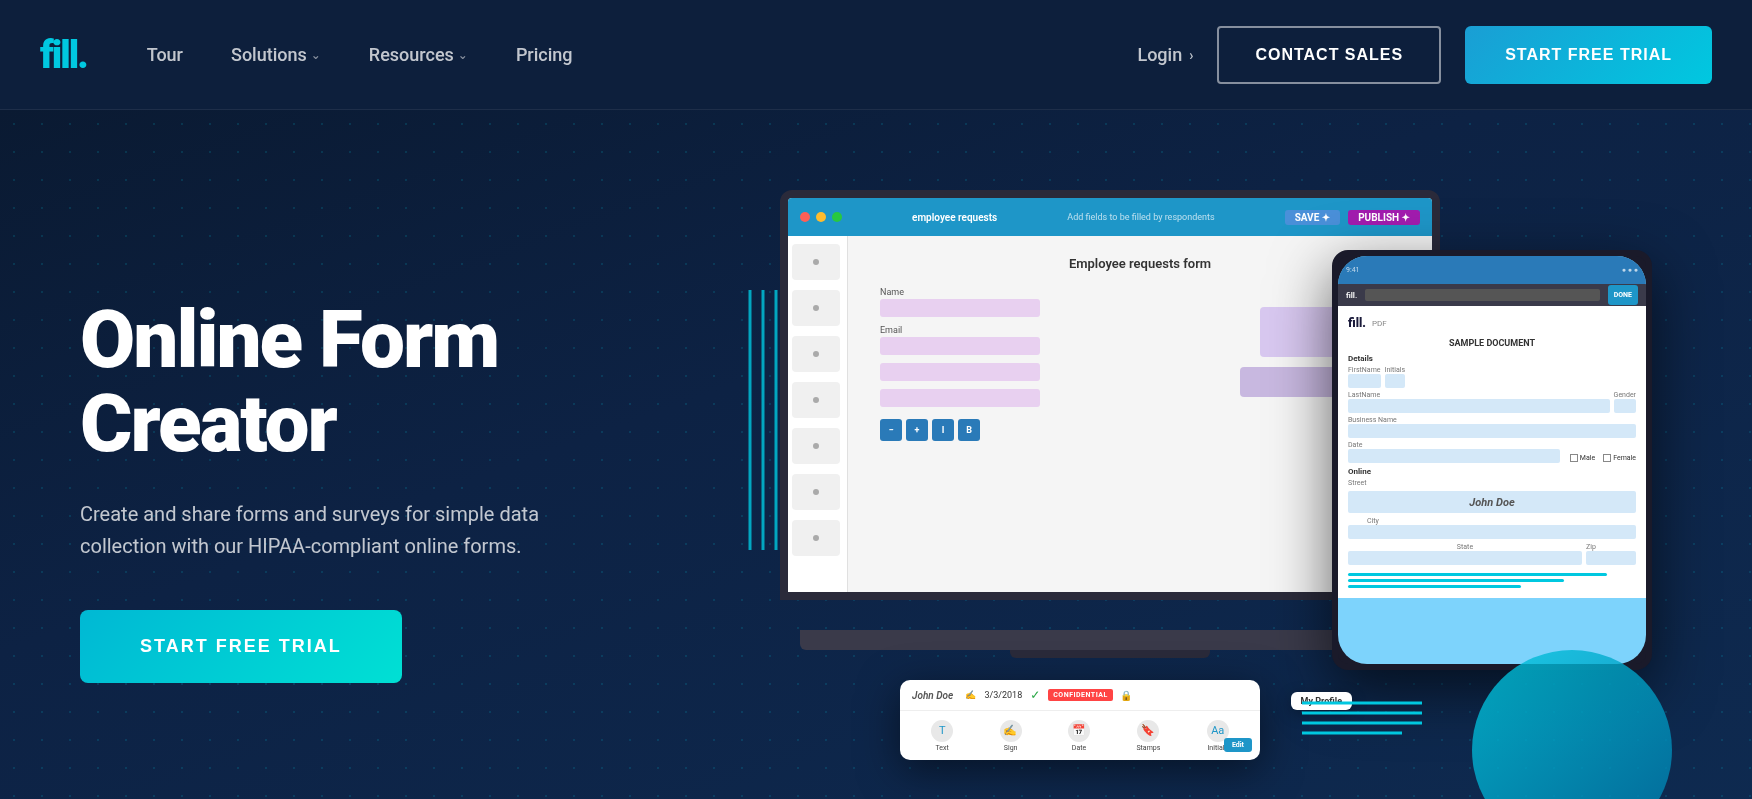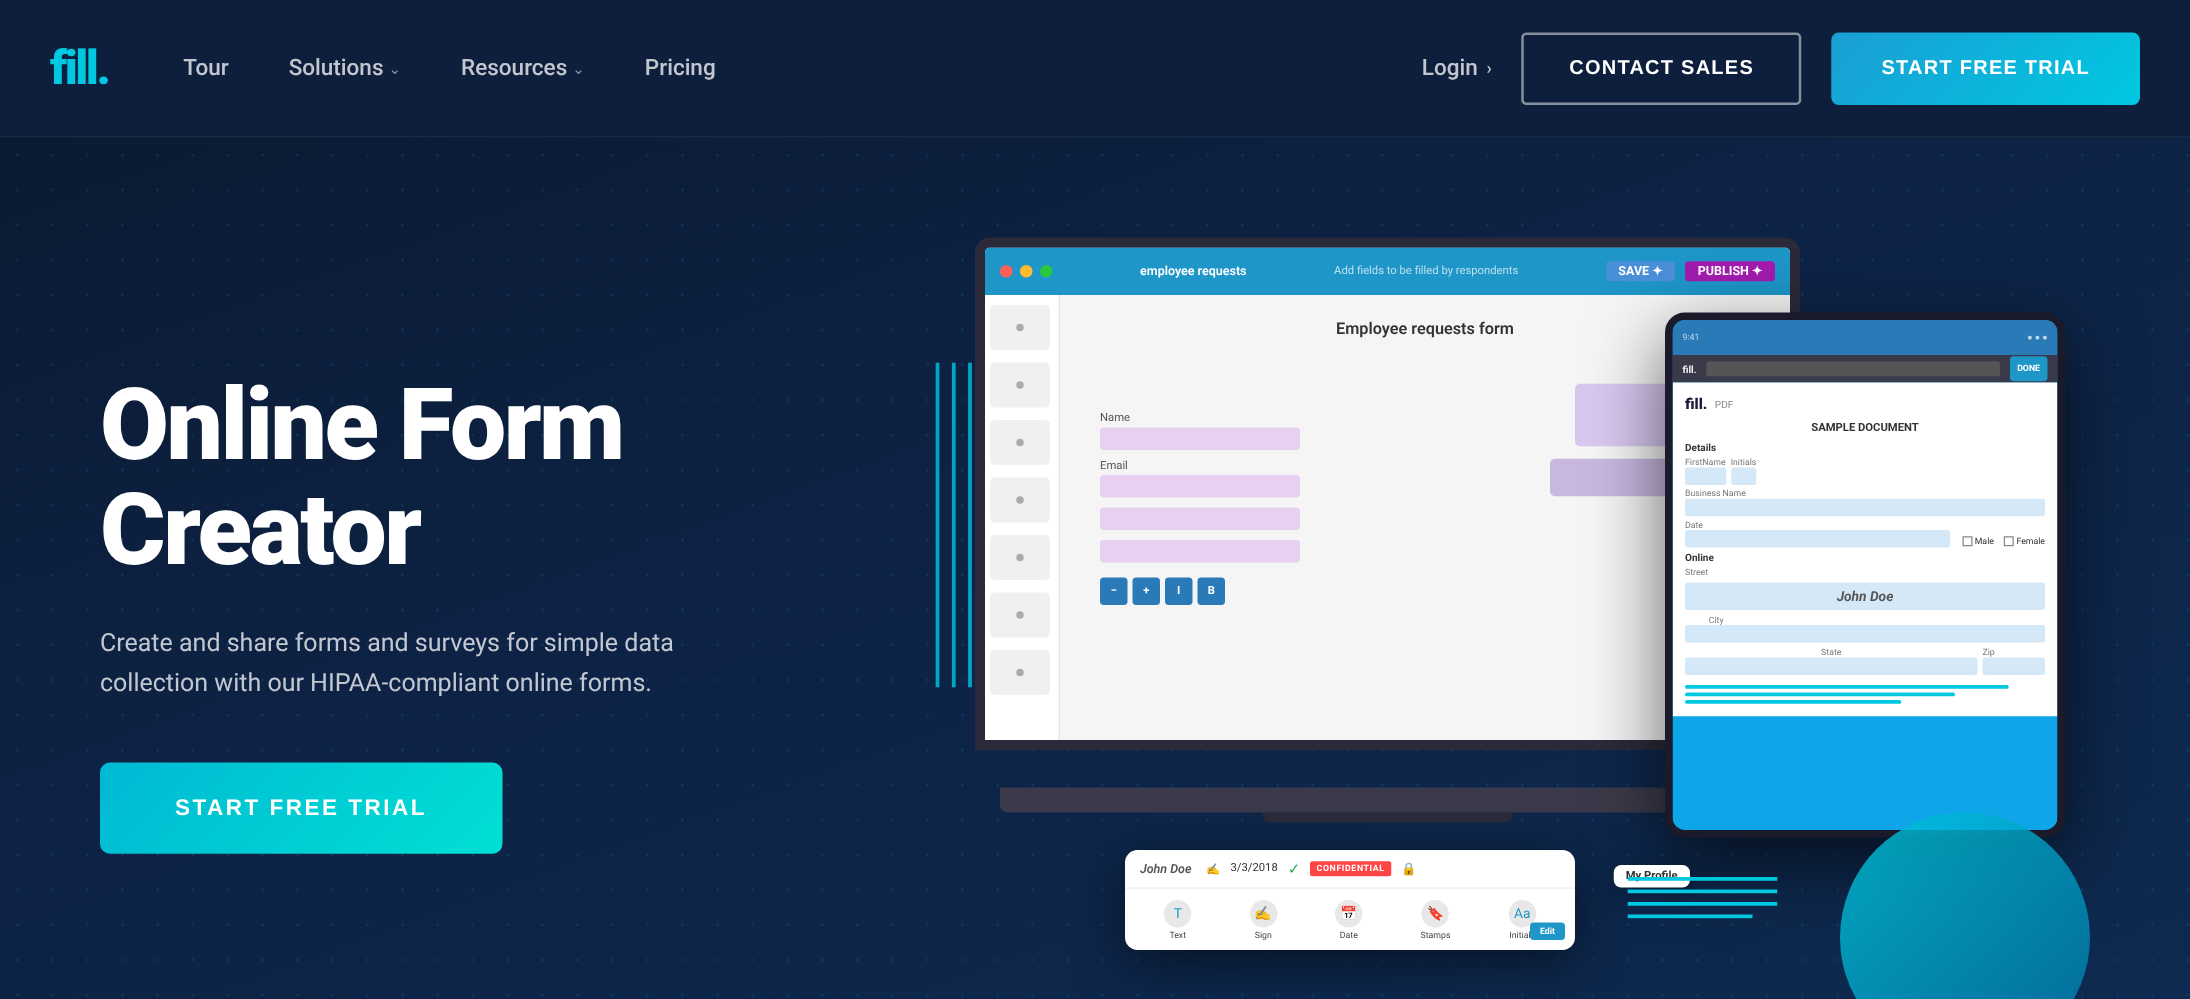--- a/index.html
+++ b/index.html
@@ -343,22 +343,23 @@
       height: 420px;
       background: #1a1a2a;
       border-radius: 16px;
       border: 6px solid #1a1a2a;
       overflow: hidden;
       box-shadow: 0 20px 60px rgba(0,0,0,0.6);
     }
     .tablet-screen {
       width: 100%;
       height: 100%;
-      background: #0ea5e9;
+      background: #7dd3fc;
       overflow: hidden;
+      border-radius: 29px;
     }
     .tablet-top-bar {
       background: #2a7ab8;
       height: 28px;
       display: flex;
       align-items: center;
       justify-content: space-between;
       padding: 0 8px;
     }
     .tablet-app-bar {
@@ -625,21 +626,21 @@
               <div class="sidebar-icon">
                 <div class="sidebar-icon-dot"></div>
               </div>
               <div class="sidebar-icon">
                 <div class="sidebar-icon-dot"></div>
               </div>
             </div>
             <div class="screen-main">
               <div class="form-header-text">Employee requests form</div>
               <div style="display:flex; gap:12px;">
-                <div style="flex:1;margin-top:43px;">
+                <div style="flex:1;">
                   <div class="form-fields">
                     <div>
                       <div class="form-field-label">Name</div>
                       <div class="form-field-input"></div>
                     </div>
                     <div>
                       <div class="form-field-label">Email</div>
                       <div class="form-field-input"></div>
                     </div>
                     <div>
@@ -701,20 +702,30 @@
               <div style="font-size:7px; color:#777;">FirstName</div>
               <div class="tablet-field"></div>
             </div>
             <div>
               <div style="font-size:7px; color:#777;">Initials</div>
               <div class="tablet-field small"></div>
             </div>
           </div>
           <div class="tablet-field-row">
             <div style="flex:1;">
+              <div style="font-size:7px; color:#777;">LastName</div>
+              <div class="tablet-field"></div>
+            </div>
+            <div>
+              <div style="font-size:7px; color:#777;">Gender</div>
+              <div class="tablet-field small"></div>
+            </div>
+          </div>
+          <div class="tablet-field-row">
+            <div style="flex:1;">
               <div style="font-size:7px; color:#777;">Business Name</div>
               <div class="tablet-field"></div>
             </div>
           </div>
           <div class="tablet-field-row" style="align-items:center; margin-bottom:4px;">
             <div style="flex:1;">
               <div style="font-size:7px; color:#777;">Date</div>
               <div class="tablet-field"></div>
             </div>
             <div class="tablet-checkbox-row" style="margin-top:12px; margin-left:6px;">

